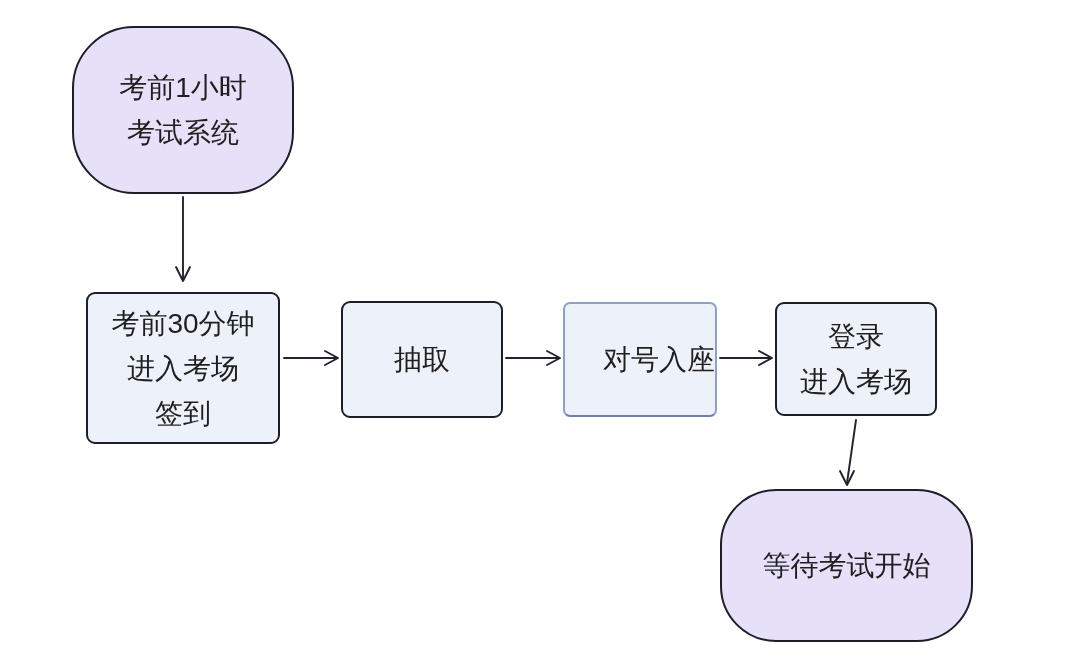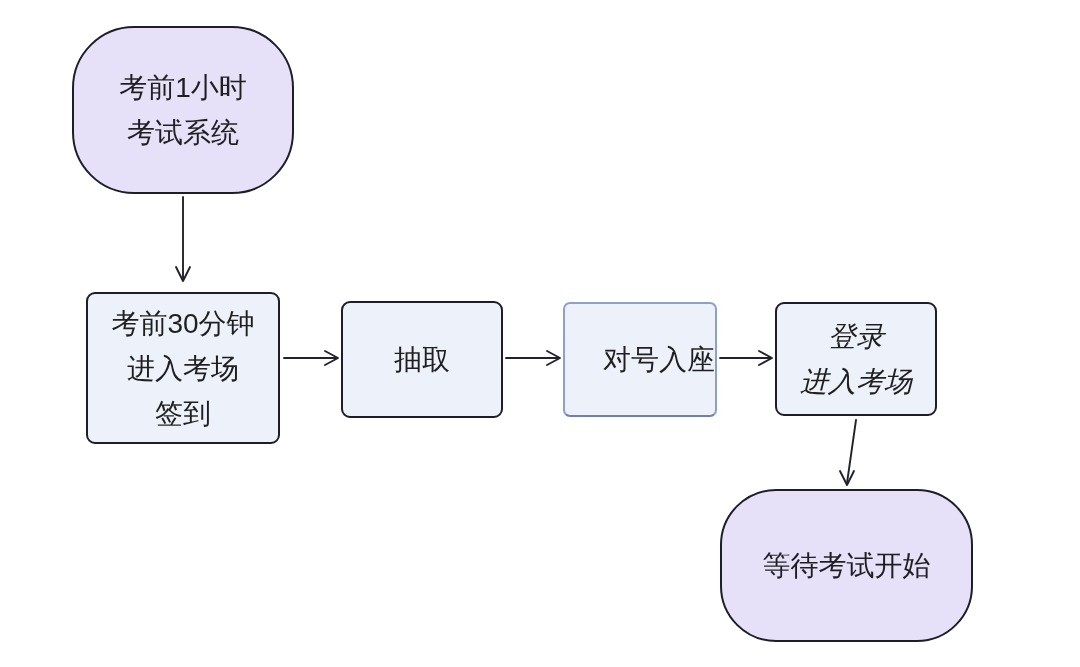--- a/index.html
+++ b/index.html
@@ -60,21 +60,21 @@
   .process.blue-border {
     border: 2px solid var(--border-blue);
     border-bottom-color: var(--border-blue-bottom);
     border-radius: 7px;
   }
   
   #node-start   { left: 72px;  top: 26px;  width: 222px; height: 168px; border-radius: 62px; }
   #node-checkin { left: 86px;  top: 284px; width: 194px; height: 152px; margin-top: 8px; }
   #node-draw-seat { left: 341px; top: 301px; width: 162px; height: 117px; gap: 36px; }
   #node-take-seat { left: 563px; top: 302px; width: 154px; height: 115px; align-items: flex-end; }
-  #node-login   { left: 775px; top: 302px; width: 162px; height: 114px; font-style: italic; }
+  #node-login   { left: 775px; top: 302px; width: 162px; height: 114px; }
   #node-wait    { left: 720px; top: 489px; width: 253px; height: 153px; border-radius: 56px; }
 </style>
 </head>
 <body>
 
 <div class="canvas">
 
   <svg class="arrows-layer" viewBox="0 0 1080 667" xmlns="http://www.w3.org/2000/svg">
     <g>
       <path class="arrow-shaft" d="M183 197 L183 280"></path>

